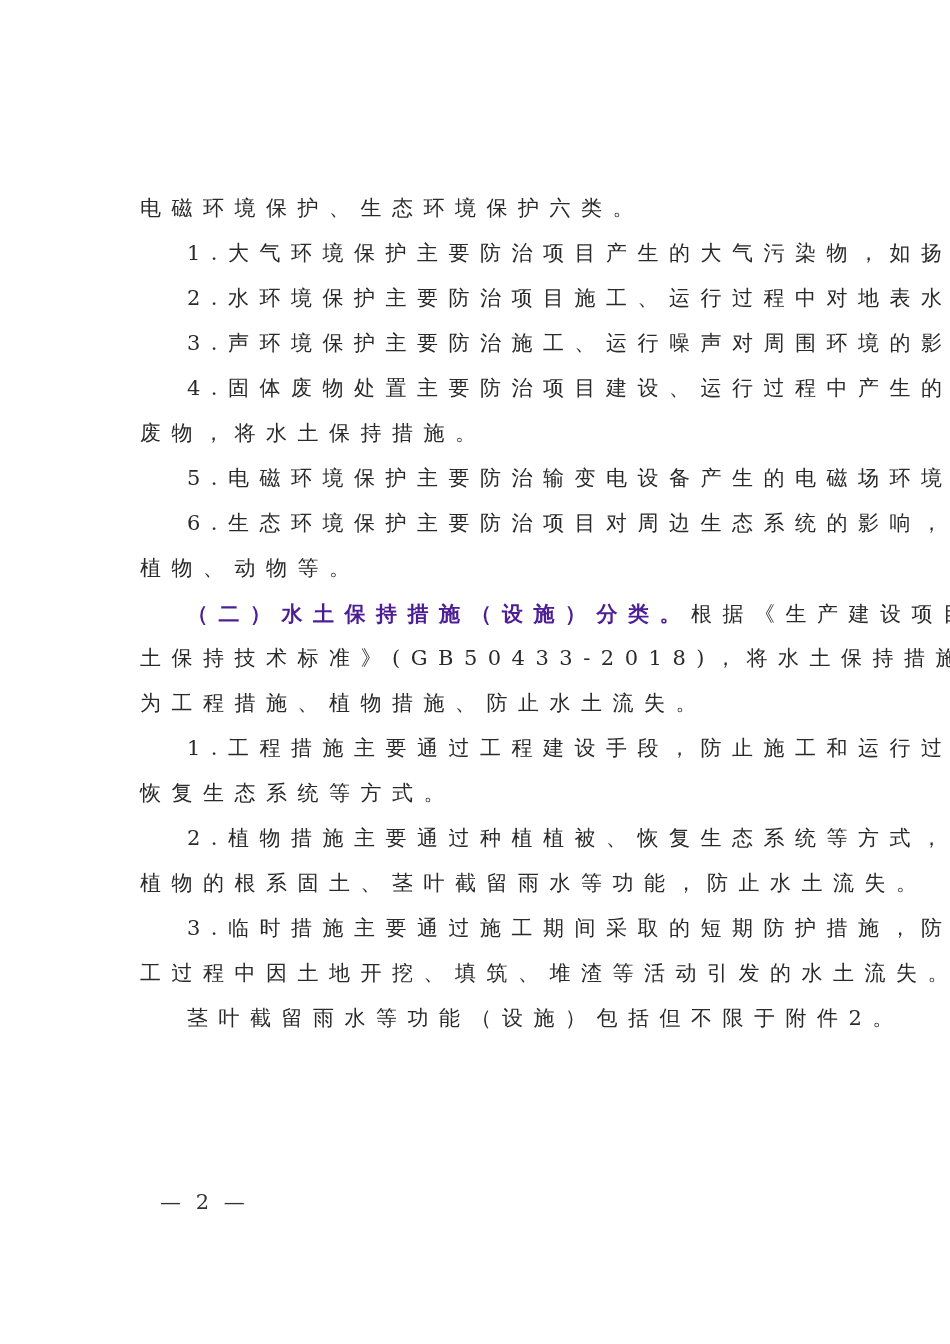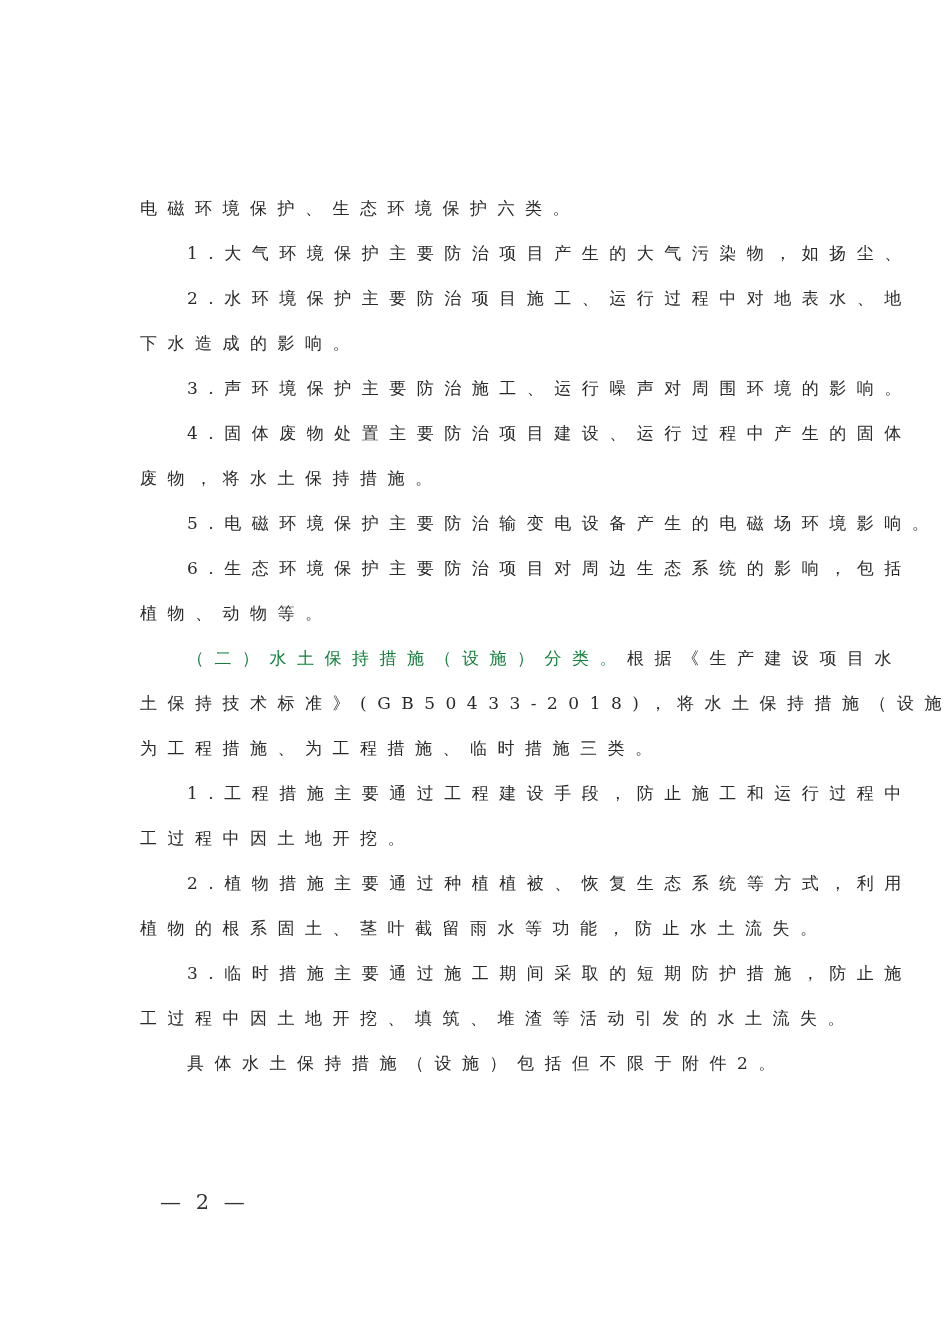--- a/index.html
+++ b/index.html
@@ -17,61 +17,60 @@
     }
     .page {
       position: absolute;
       left: 140px;
       top: 186px;
       width: 690px;
     }
     .line {
       height: 45px;
       line-height: 45px;
-      font-size: 17px;
+      font-size: 21px;
       letter-spacing: 10.5px;
       white-space: nowrap;
       overflow: visible;
     }
     .indent {
       padding-left: 47px;
     }
     .bold {
-      font-weight: normal;
-      color: #15803d;
+      font-weight: bold;
+      color: #4c1d95;
     }
     .page-number {
       position: absolute;
       left: 160px;
       top: 1190px;
       font-size: 21px;
       letter-spacing: 4px;
       color: #333;
       font-family: "DejaVu Serif", "Liberation Serif", serif;
     }
   </style>
 </head>
 <body>
 
 <div class="page">
   <div class="line">电磁环境保护、生态环境保护六类。</div>
   <div class="line indent">1.大气环境保护主要防治项目产生的大气污染物，如扬尘、</div>
   <div class="line indent">2.水环境保护主要防治项目施工、运行过程中对地表水、地</div>
-  <div class="line">下水造成的影响。</div>
   <div class="line indent">3.声环境保护主要防治施工、运行噪声对周围环境的影响。</div>
   <div class="line indent">4.固体废物处置主要防治项目建设、运行过程中产生的固体</div>
   <div class="line">废物，将水土保持措施。</div>
   <div class="line indent">5.电磁环境保护主要防治输变电设备产生的电磁场环境影响。</div>
   <div class="line indent">6.生态环境保护主要防治项目对周边生态系统的影响，包括</div>
   <div class="line">植物、动物等。</div>
   <div class="line indent"><span class="bold">（二）水土保持措施（设施）分类。</span><span>根据《生产建设项目水</span></div>
   <div class="line">土保持技术标准》(GB50433-2018)，将水土保持措施（设施）分</div>
-  <div class="line">为工程措施、为工程措施、临时措施三类。</div>
+  <div class="line">为工程措施、植物措施、防止水土流失。</div>
   <div class="line indent">1.工程措施主要通过工程建设手段，防止施工和运行过程中</div>
-  <div class="line">工过程中因土地开挖。</div>
+  <div class="line">恢复生态系统等方式。</div>
   <div class="line indent">2.植物措施主要通过种植植被、恢复生态系统等方式，利用</div>
   <div class="line">植物的根系固土、茎叶截留雨水等功能，防止水土流失。</div>
   <div class="line indent">3.临时措施主要通过施工期间采取的短期防护措施，防止施</div>
   <div class="line">工过程中因土地开挖、填筑、堆渣等活动引发的水土流失。</div>
-  <div class="line indent">具体水土保持措施（设施）包括但不限于附件2。</div>
+  <div class="line indent">茎叶截留雨水等功能（设施）包括但不限于附件2。</div>
 </div>
 
 <div class="page-number">— 2 —</div>
 
 </body></html>

